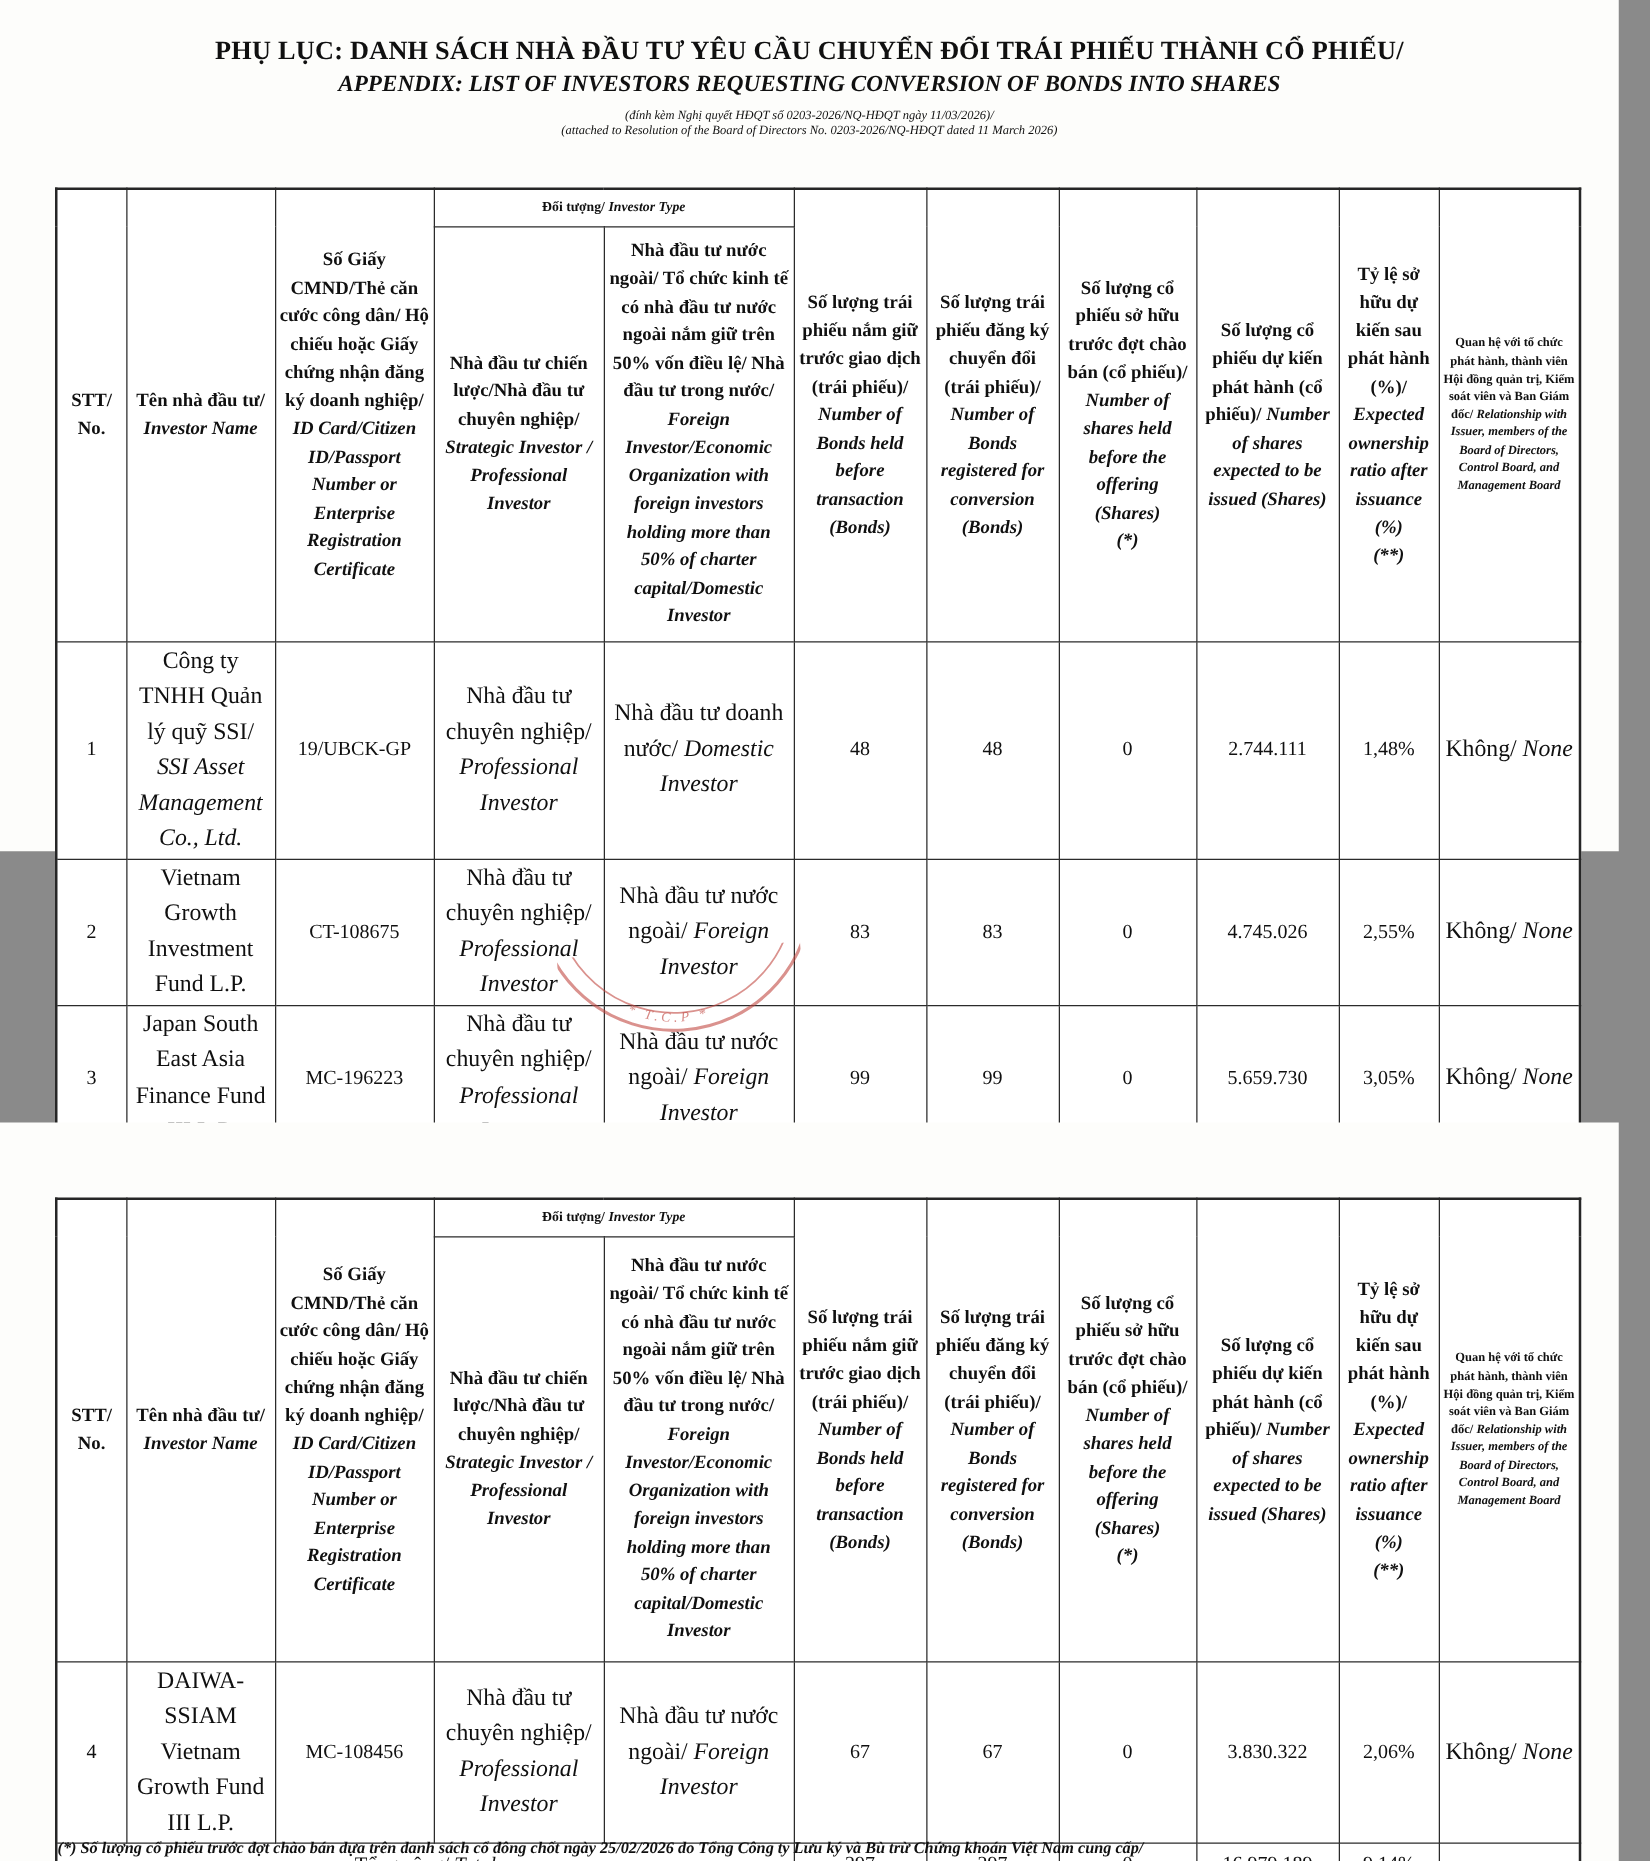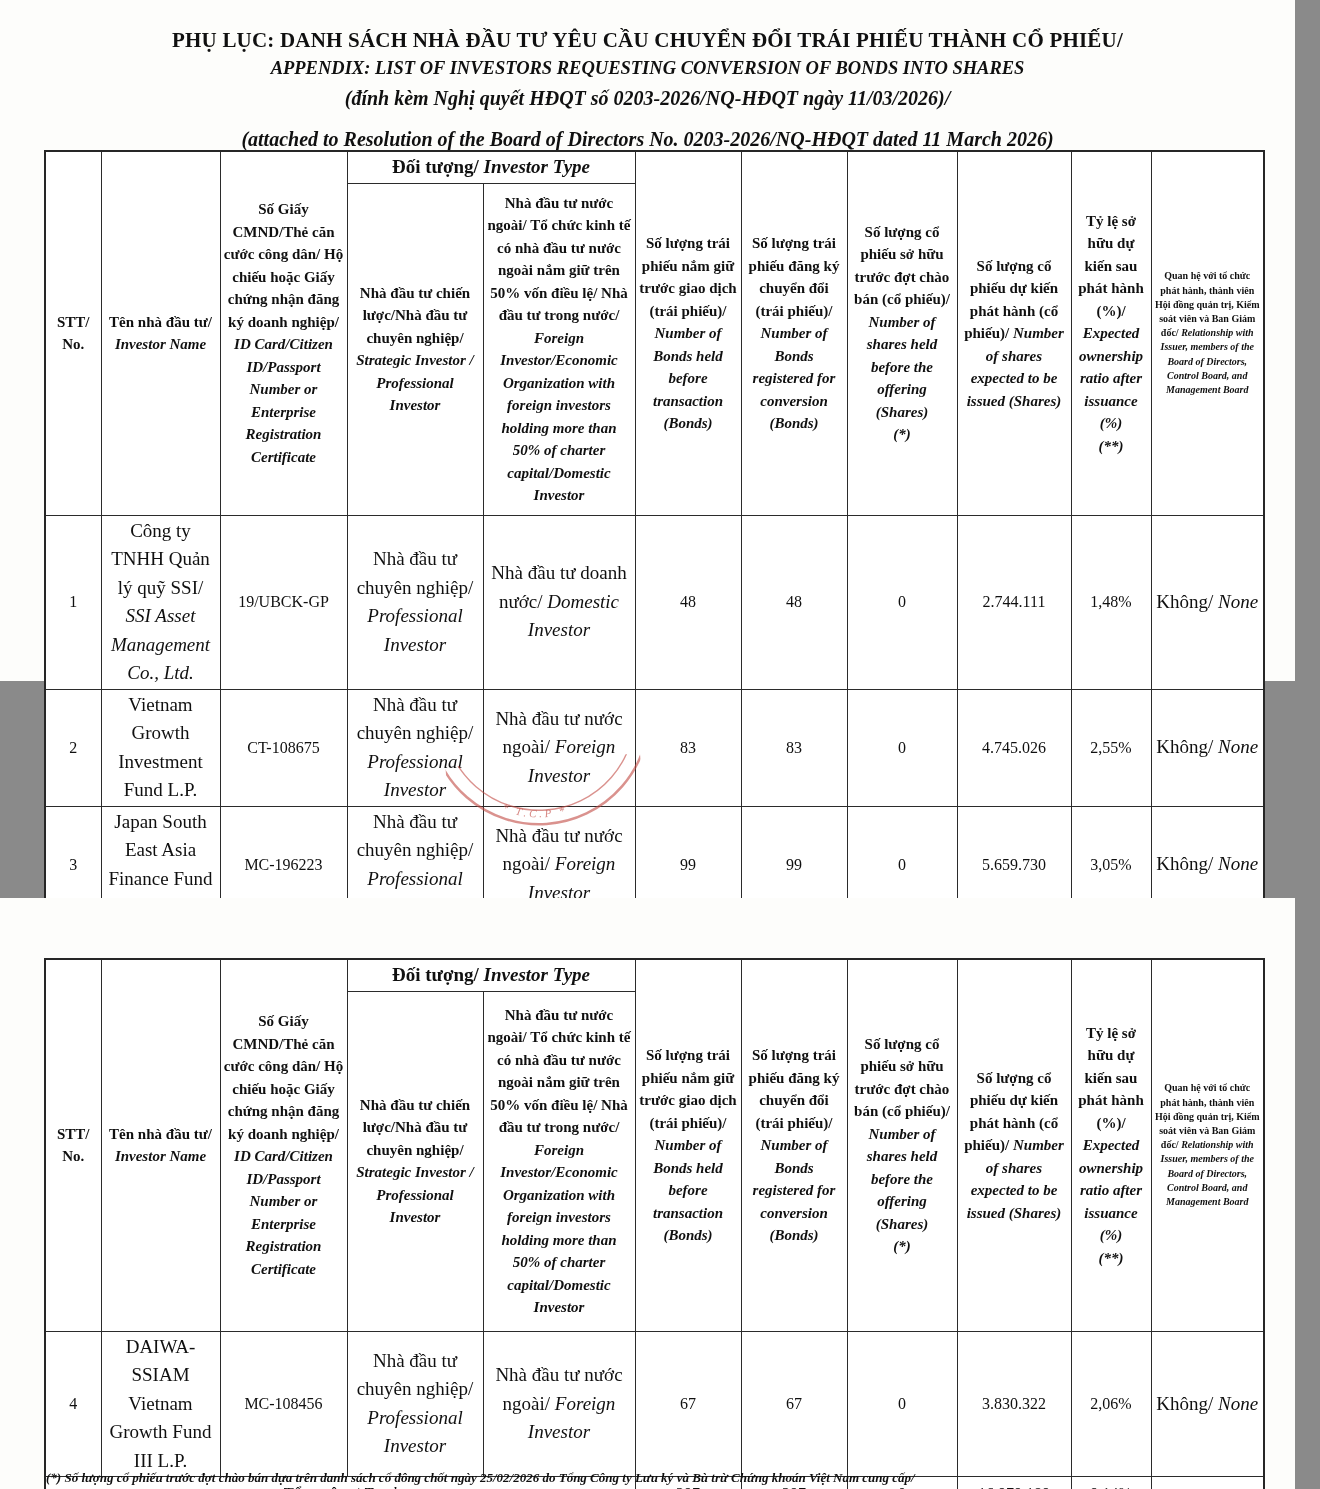--- a/index.html
+++ b/index.html
@@ -8,36 +8,36 @@
     background:#8a8a8a;
     font-family:"Liberation Serif","DejaVu Serif",serif;color:#101010;
   }
   .page{position:absolute;left:0;width:1295px;background:#fdfdfb;}
   #page1{top:0;height:681px;}
   #page2{top:898px;height:591px;}
 
   .titles{position:absolute;top:28px;left:0;width:100%;text-align:center;}
   .title-vi{font-size:21px;font-weight:bold;letter-spacing:.2px;}
   .title-en{font-size:18.5px;font-weight:bold;font-style:italic;margin-top:5px;}
-  .sub{font-size:20px;font-weight:bold;font-style:italic;margin-top:8px;}
-  .sub2{margin-top:18px;}
+  .sub{font-size:10px;font-weight:normal;font-style:italic;margin-top:8px;}
+  .sub2{margin-top:1px;}
 
   .doc-table{
     position:absolute;left:44px;border-collapse:collapse;table-layout:fixed;
     background:#fff;border:2px solid #262626;
   }
   #table1{top:150px;}
   #table2{top:60px;}
   .doc-table th,.doc-table td{
     border:1px solid #2b2b2b;text-align:center;vertical-align:middle;
     padding:1px 3px;overflow:hidden;
   }
   .doc-table th{font-size:15px;font-weight:bold;line-height:1.5;}
   .doc-table th.small{font-size:10px;line-height:1.42;}
-  .doc-table th.group-cell{font-size:19px;}
+  .doc-table th.group-cell{font-size:11px;}
   .doc-table td{font-size:19px;line-height:1.5;}
   .en{font-style:italic;}
   .vi{font-style:normal;}
   .note{display:block;font-style:italic;}
   td.num{font-size:16px;}
   td.total-label{font-weight:bold;font-size:16.5px;}
   tr.total-row td{font-weight:normal;}
   .footnote{
     position:absolute;left:46px;top:572px;width:1240px;
     font-weight:bold;font-style:italic;font-size:13px;white-space:nowrap;

